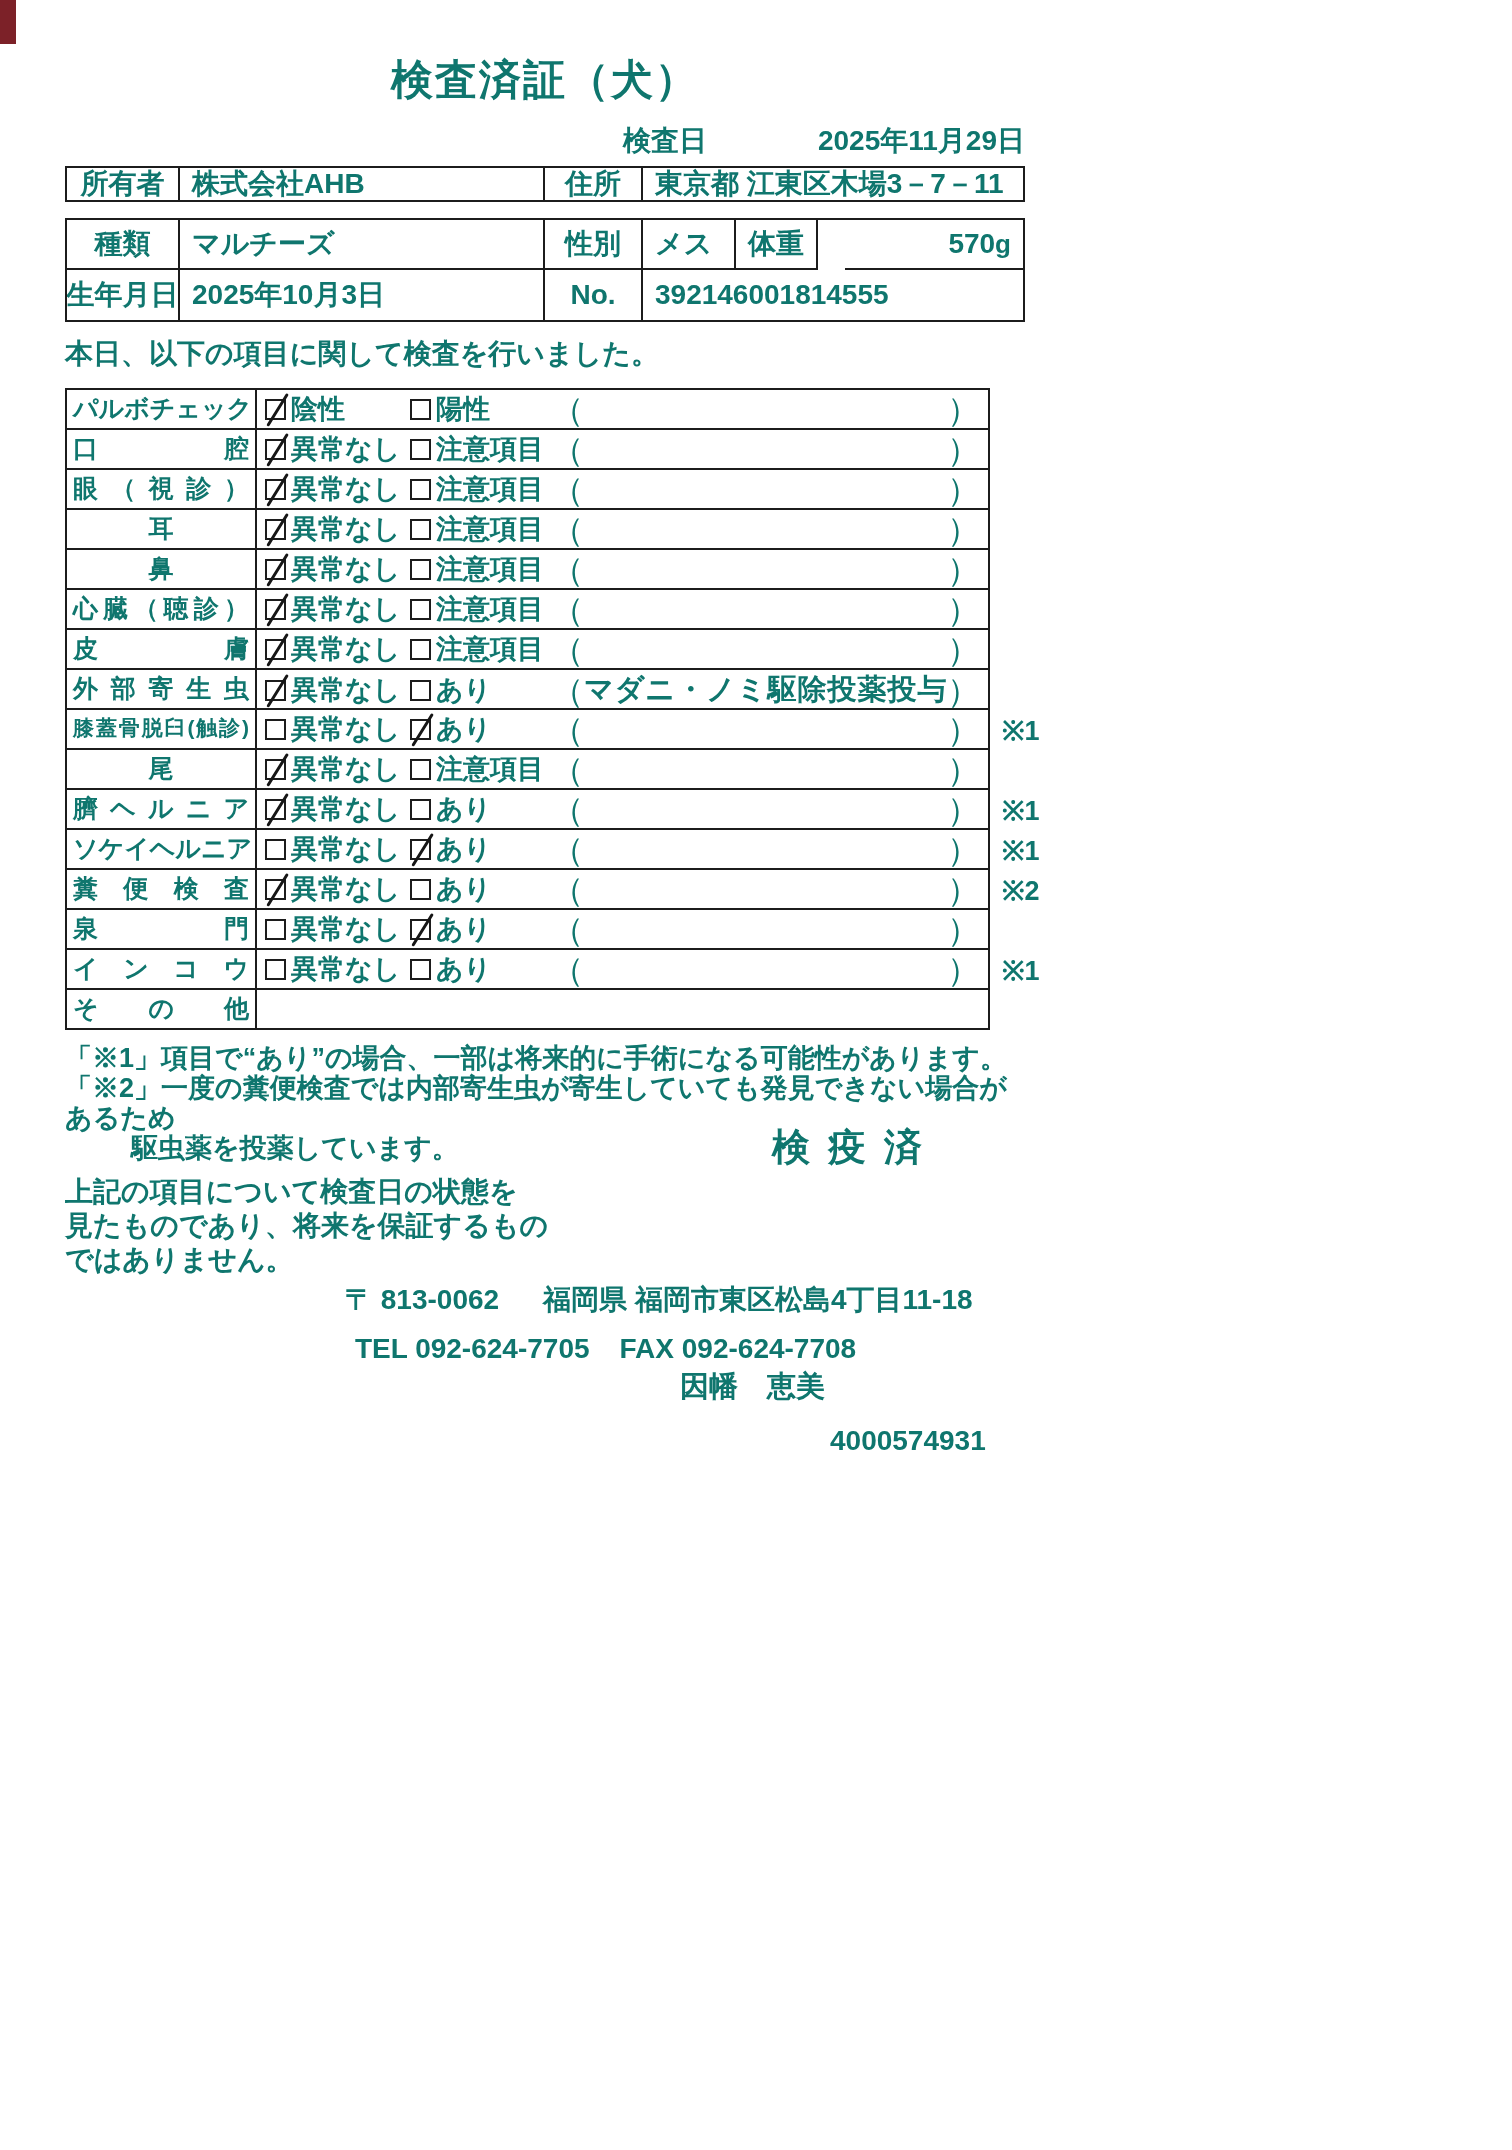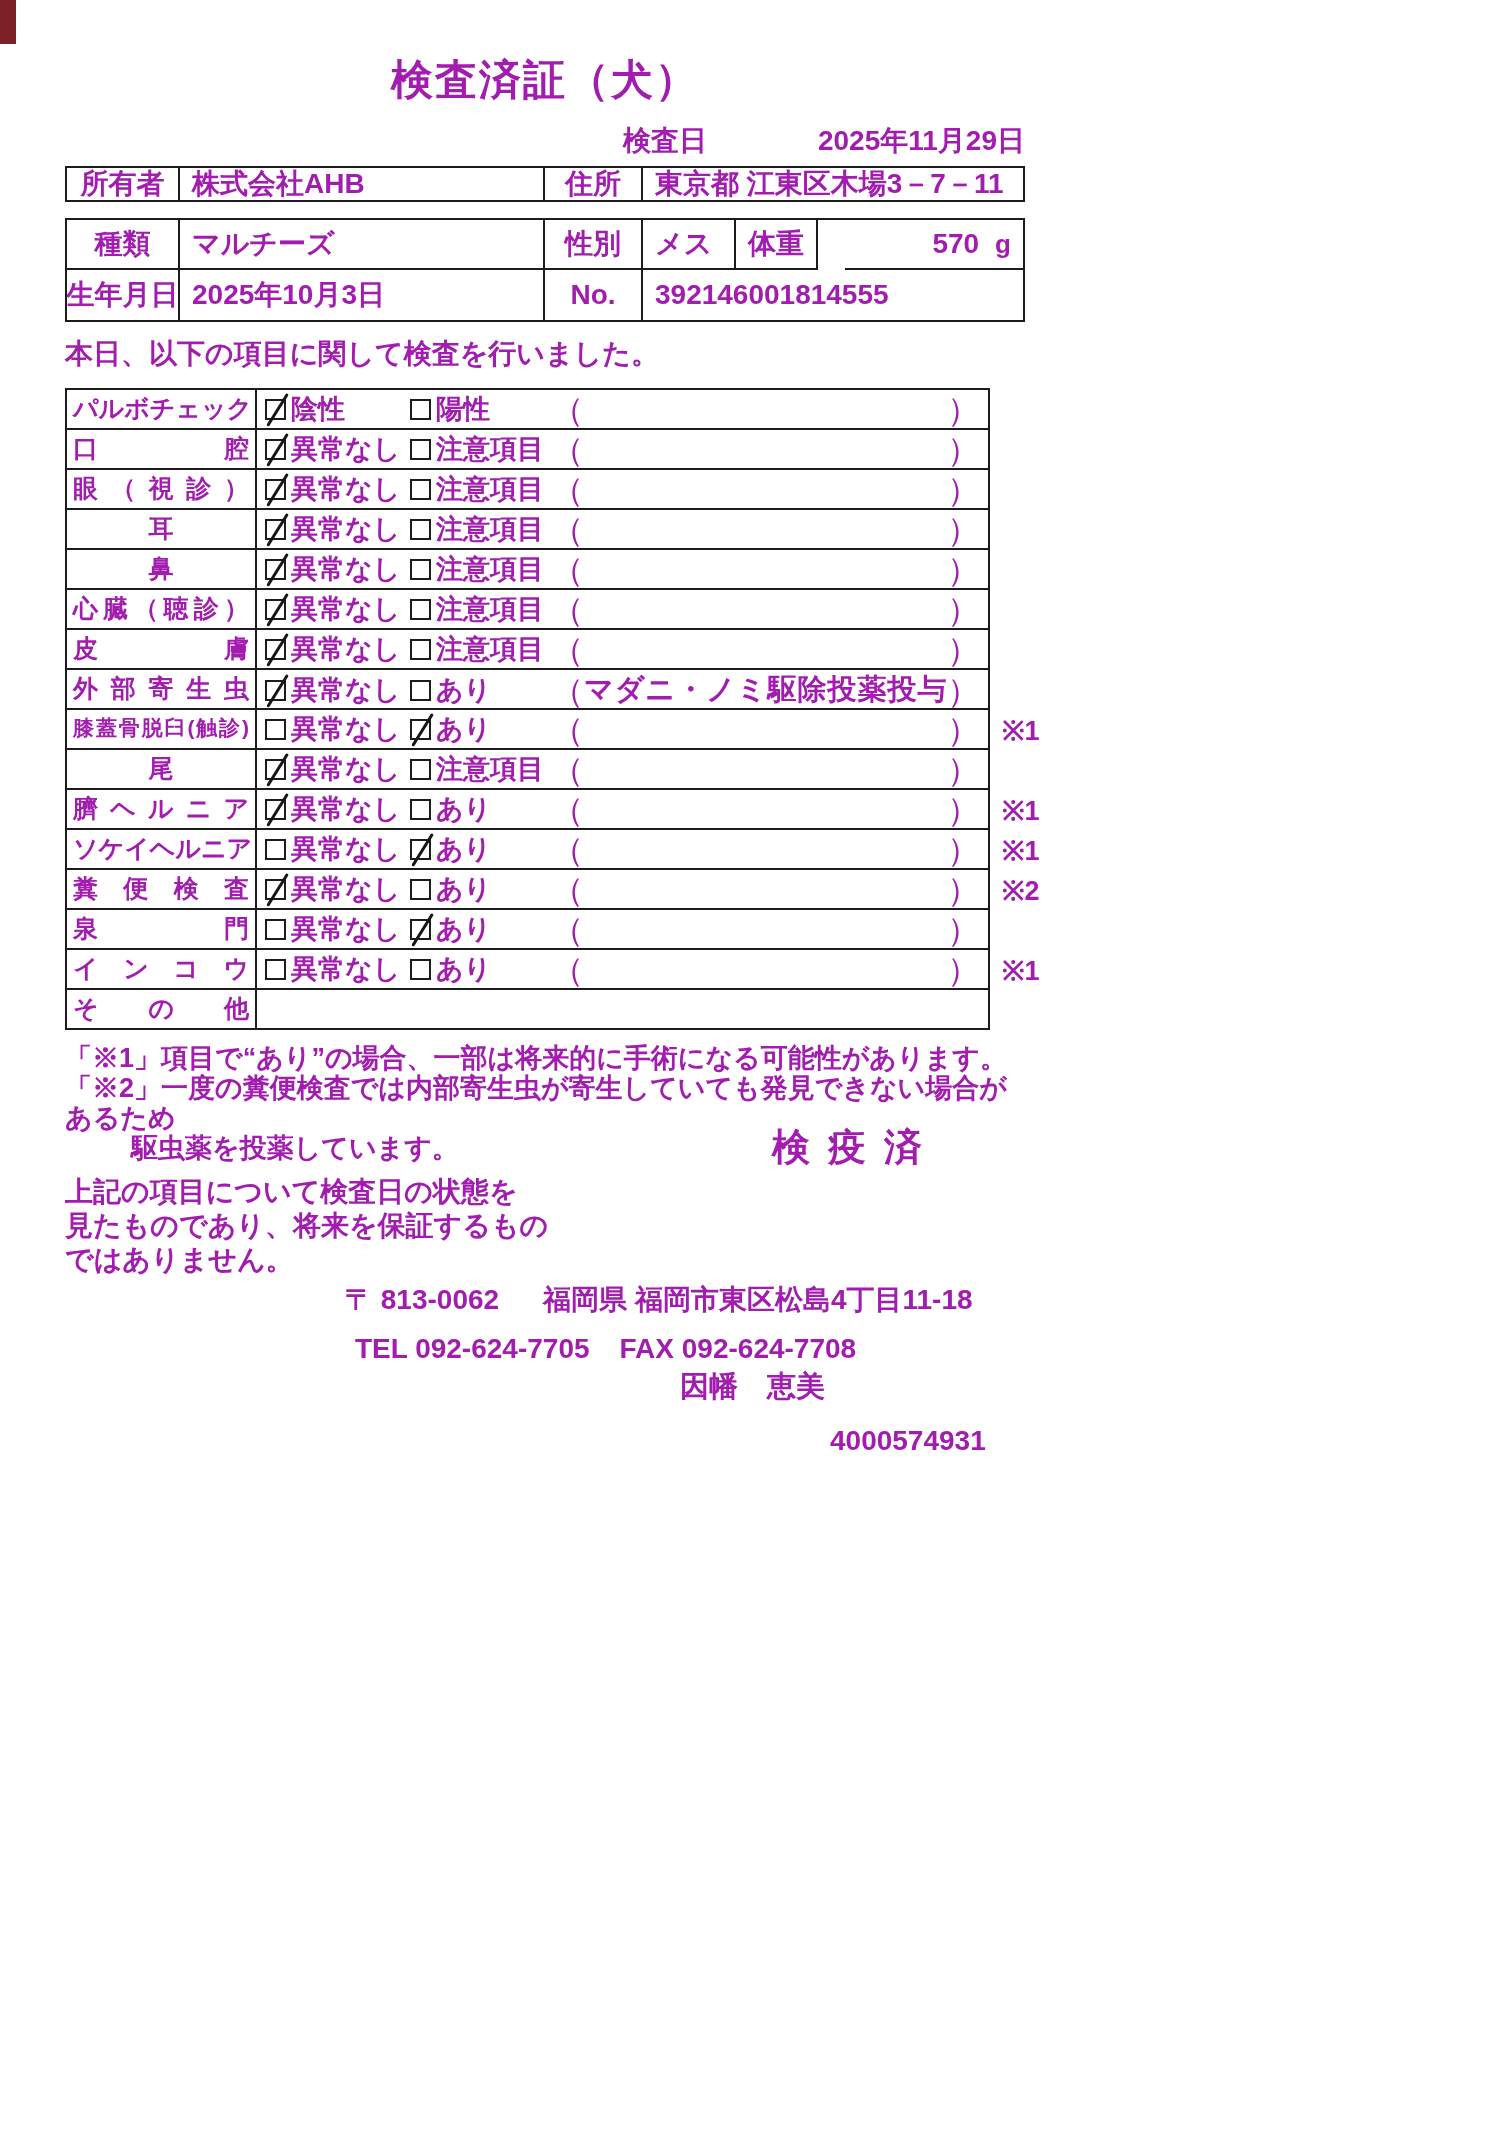--- a/index.html
+++ b/index.html
@@ -1,17 +1,17 @@
 <!DOCTYPE html>
 <html><head>
 <meta charset="utf-8">
 <style>
   html,body{margin:0;padding:0;background:#fff;}
   body{width:1512px;height:2150px;}
-  .page{position:relative;width:1512px;height:2150px;background:#fff;color:#a21caf;
+  .page{position:relative;width:1512px;height:2150px;background:#fff;color:#0f766e;
         font-family:"Liberation Sans",sans-serif;overflow:hidden;}
   .corner{position:absolute;left:0;top:0;width:16px;height:44px;background:#7c2128;}
   .content{position:absolute;left:65px;top:0;width:960px;}
 
   .title{margin:52px 0 0;text-align:center;font-size:42px;font-weight:700;letter-spacing:2px;}
 
   .date-row{margin-top:14px;display:flex;justify-content:space-between;padding-left:558px;
             font-size:28px;font-weight:700;}
 
   .gtable{display:grid;border:2px solid #1c1c1c;box-sizing:border-box;width:960px;
@@ -19,21 +19,21 @@
   .gtable .c{display:flex;align-items:center;border-right:2px solid #1c1c1c;
              padding:16px 12px;box-sizing:border-box;overflow:hidden;white-space:nowrap;}
   .gtable .c.last{border-right:none;}
   .gtable .c.bb{border-bottom:2px solid #1c1c1c;}
   .gtable .lbl{justify-content:center;padding:0 4px;}
   .owner{margin-top:6px;grid-template-columns:113px 365px 98px 1fr;}
   .owner .c{height:32px;}
   .info{margin-top:16px;grid-template-columns:113px 365px 98px 93px 82px 1fr;}
   .info .c{height:50px;}
   .span3{grid-column:span 3;}
-  .wcell{justify-content:flex-end;gap:16px;padding-right:14px;margin-left:27px;}
+  .wcell{justify-content:flex-end;padding-right:14px;margin-left:27px;}
   .wcell .unit{font-size:26px;}
 
   .intro{margin-top:13px;font-size:28px;font-weight:700;}
 
   .insp{margin-top:15px;width:925px;border:2px solid #1c1c1c;box-sizing:border-box;}
   .irow{display:grid;grid-template-columns:190px 145px 145px 1fr;height:38px;
         position:relative;align-items:center;}
   .irow.plain{grid-template-columns:190px 1fr;}
   .irow + .irow{border-top:2px solid #1c1c1c;}
   .ilabel{align-self:stretch;border-right:2px solid #1c1c1c;box-sizing:border-box;

